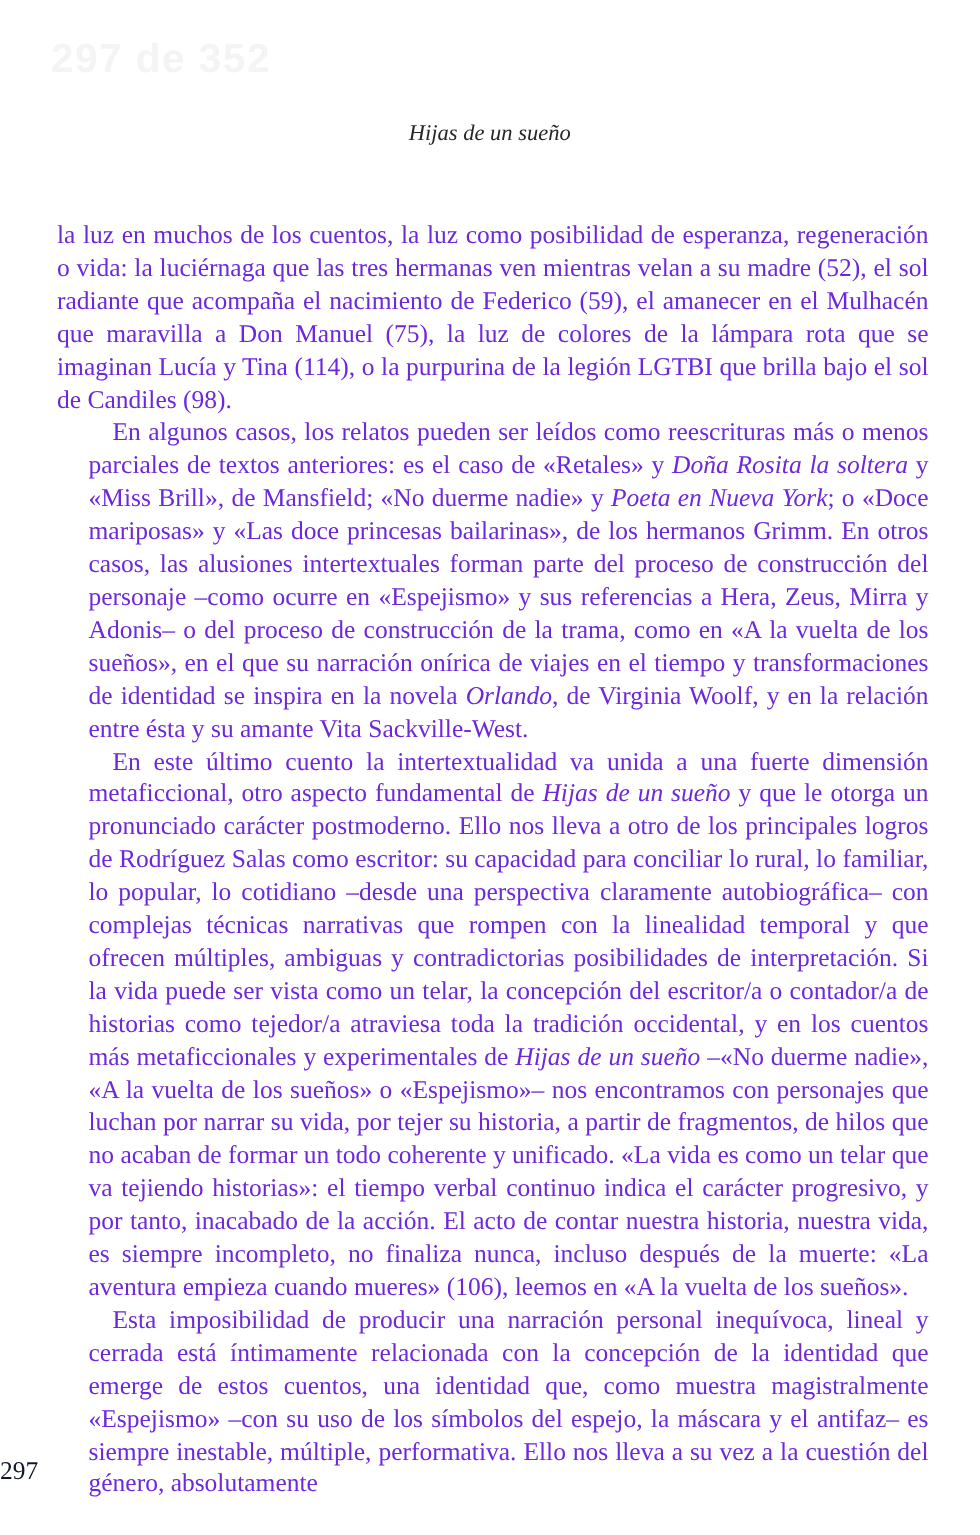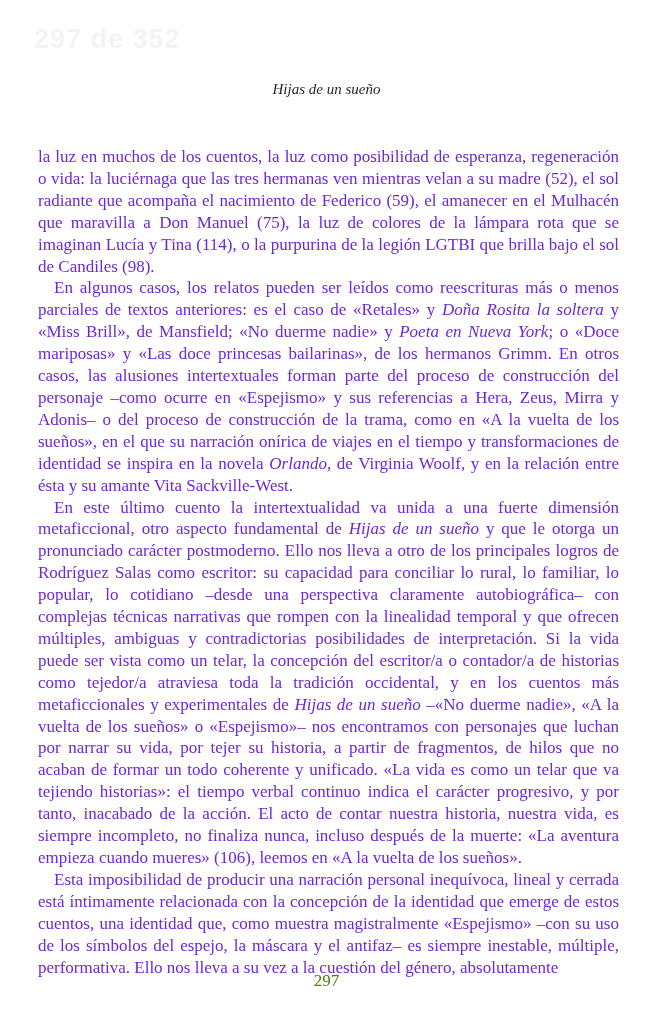--- a/index.html
+++ b/index.html
@@ -46,32 +46,32 @@
     color: #6d28d9;
     hyphens: auto;
     -webkit-hyphens: auto;
   }
   .body-text p {
     margin: 0;
     padding: 0;
   }
   .body-text p.indent {
     text-indent: 16px;
+    margin-left: 21px;
   }
   .body-text em {
     font-style: italic;
   }
   .page-number {
     position: absolute;
     top: 971px;
     left: 0;
     width: 100%;
-    text-align: center;
     font-size: 17px;
-    color: #4d7c0f;
+    color: #0f172a;
   }
 </style>
 </head>
 <body>
 
 <div class="watermark">297 de 352</div>
 
 <div class="running-header">Hijas de un sueño</div>
 
 <div class="body-text" id="body-text">

